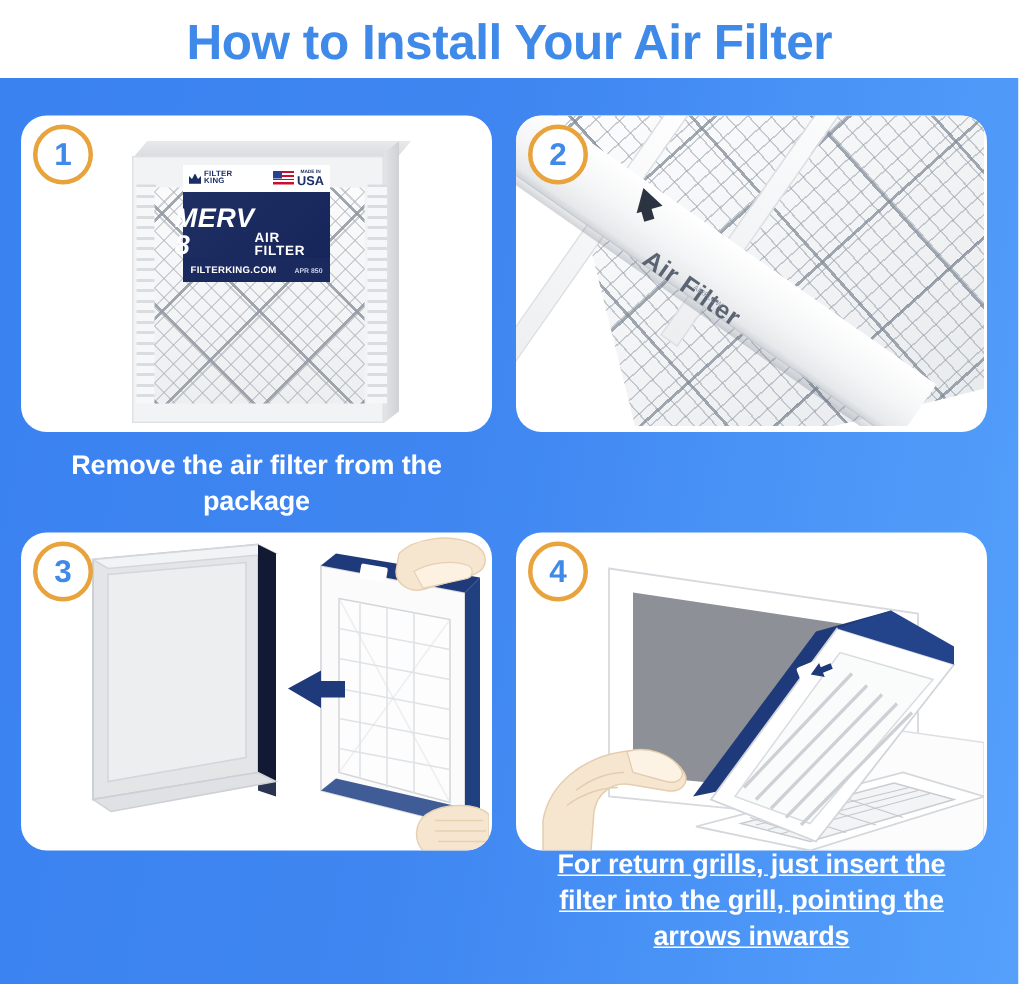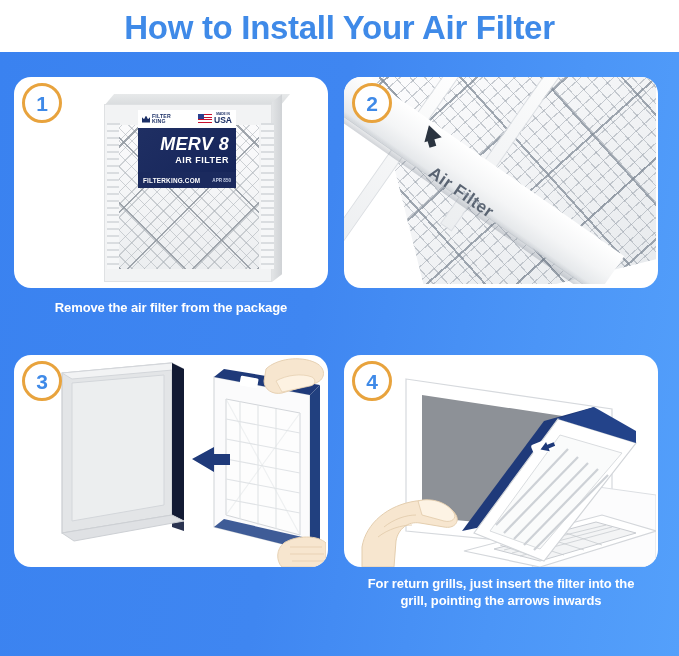--- a/index.html
+++ b/index.html
@@ -79,31 +79,31 @@
   }
   .badge-num {
     font-size: 21px;
     font-weight: bold;
     color: #3f8ae8;
     line-height: 1;
   }
   .caption {
     position: absolute;
     color: #ffffff;
-    font-size: 13px;
+    font-size: 18px;
     font-weight: bold;
     text-align: center;
     line-height: 1.32;
     letter-spacing: -0.1px;
   }
 
   
   .s1-photo {
     position: absolute;
-    left: 88px; top: 17px;
+    left: 72px; top: 17px;
     width: 178px; height: 193px;
   }
   .s1-filter-body {
     position: absolute;
     left: 2px; top: 10px;
     width: 168px; height: 178px;
     background: #f2f3f4;
     border: 1px solid #dfe1e3;
     box-sizing: border-box;
   }
@@ -192,26 +192,24 @@
     font-size: 3.2px; color:#1b2f66; font-weight:bold; line-height:1;
     text-align:center;
   }
   .s1-usa-txt { font-size: 8.5px; font-weight: bold; color:#1b2f66; line-height:1; }
   .s1-label-main {
     position: absolute;
     left: 0; top: 18px;
     width: 98px; height: 44px;
     background: linear-gradient(135deg,#1f2f63,#16255a);
     display: flex;
-    flex-direction: column;
     align-items: flex-end;
     justify-content: center;
-    padding-right: 7px;
+    padding-right: 22px;
     box-sizing: border-box;
-    text-align: center;
   }
   .s1-merv {
     color:#fff; font-size: 18px; font-weight: bold; font-style: italic;
     line-height: 1; letter-spacing: .3px;
   }
   .s1-airfilter {
     color:#fff; font-size: 9px; font-weight: bold; line-height: 1;
     margin-top: 3px; letter-spacing: .5px;
   }
   .s1-label-bot {
@@ -482,18 +480,18 @@
             <path d="M74,146 C88,142 104,148 110,158 C113,163 108,168 100,166 L78,160 Z" fill="#fdf3e4" stroke="#e3cdae" stroke-width=".9"></path>
             <g stroke="#e3cdae" stroke-width=".9" fill="none">
               <path d="M40,172 C50,164 62,160 72,160"></path>
               <path d="M34,182 C44,174 58,170 68,170"></path>
             </g>
           </svg>
         </div>
         <div class="badge" style="left:8px; top:6px;">
           <span class="badge-num">4</span>
         </div>
-        <div class="caption" style="left:18px; top:220px; width:278px;">For return grills, just insert the filter into the grill, pointing the arrows inwards</div>
+        <div class="caption" style="left:18px; top:210px; width:278px;text-decoration:underline;">For return grills, just insert the filter into the grill, pointing the arrows inwards</div>
       </div>
 
     </div>
   </div>
 </div>
 
 </body></html>

